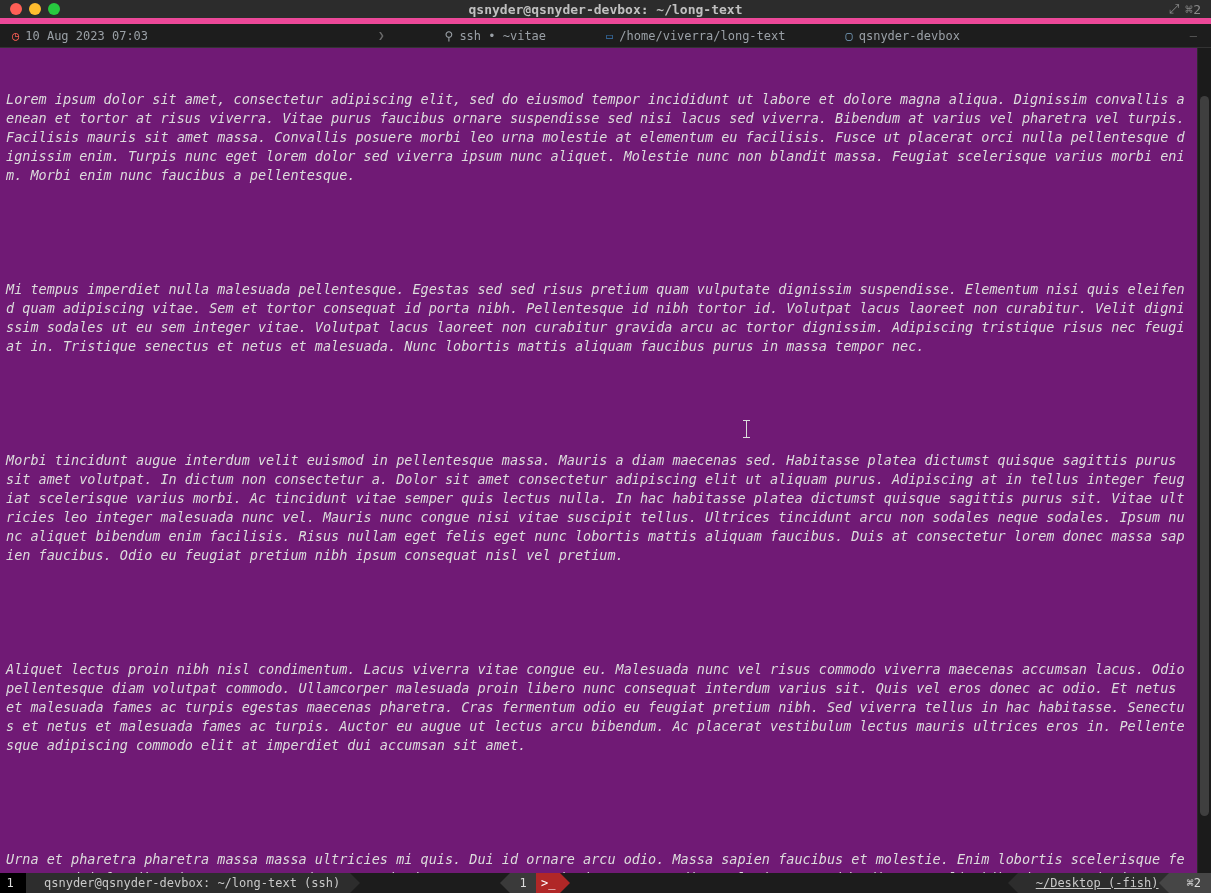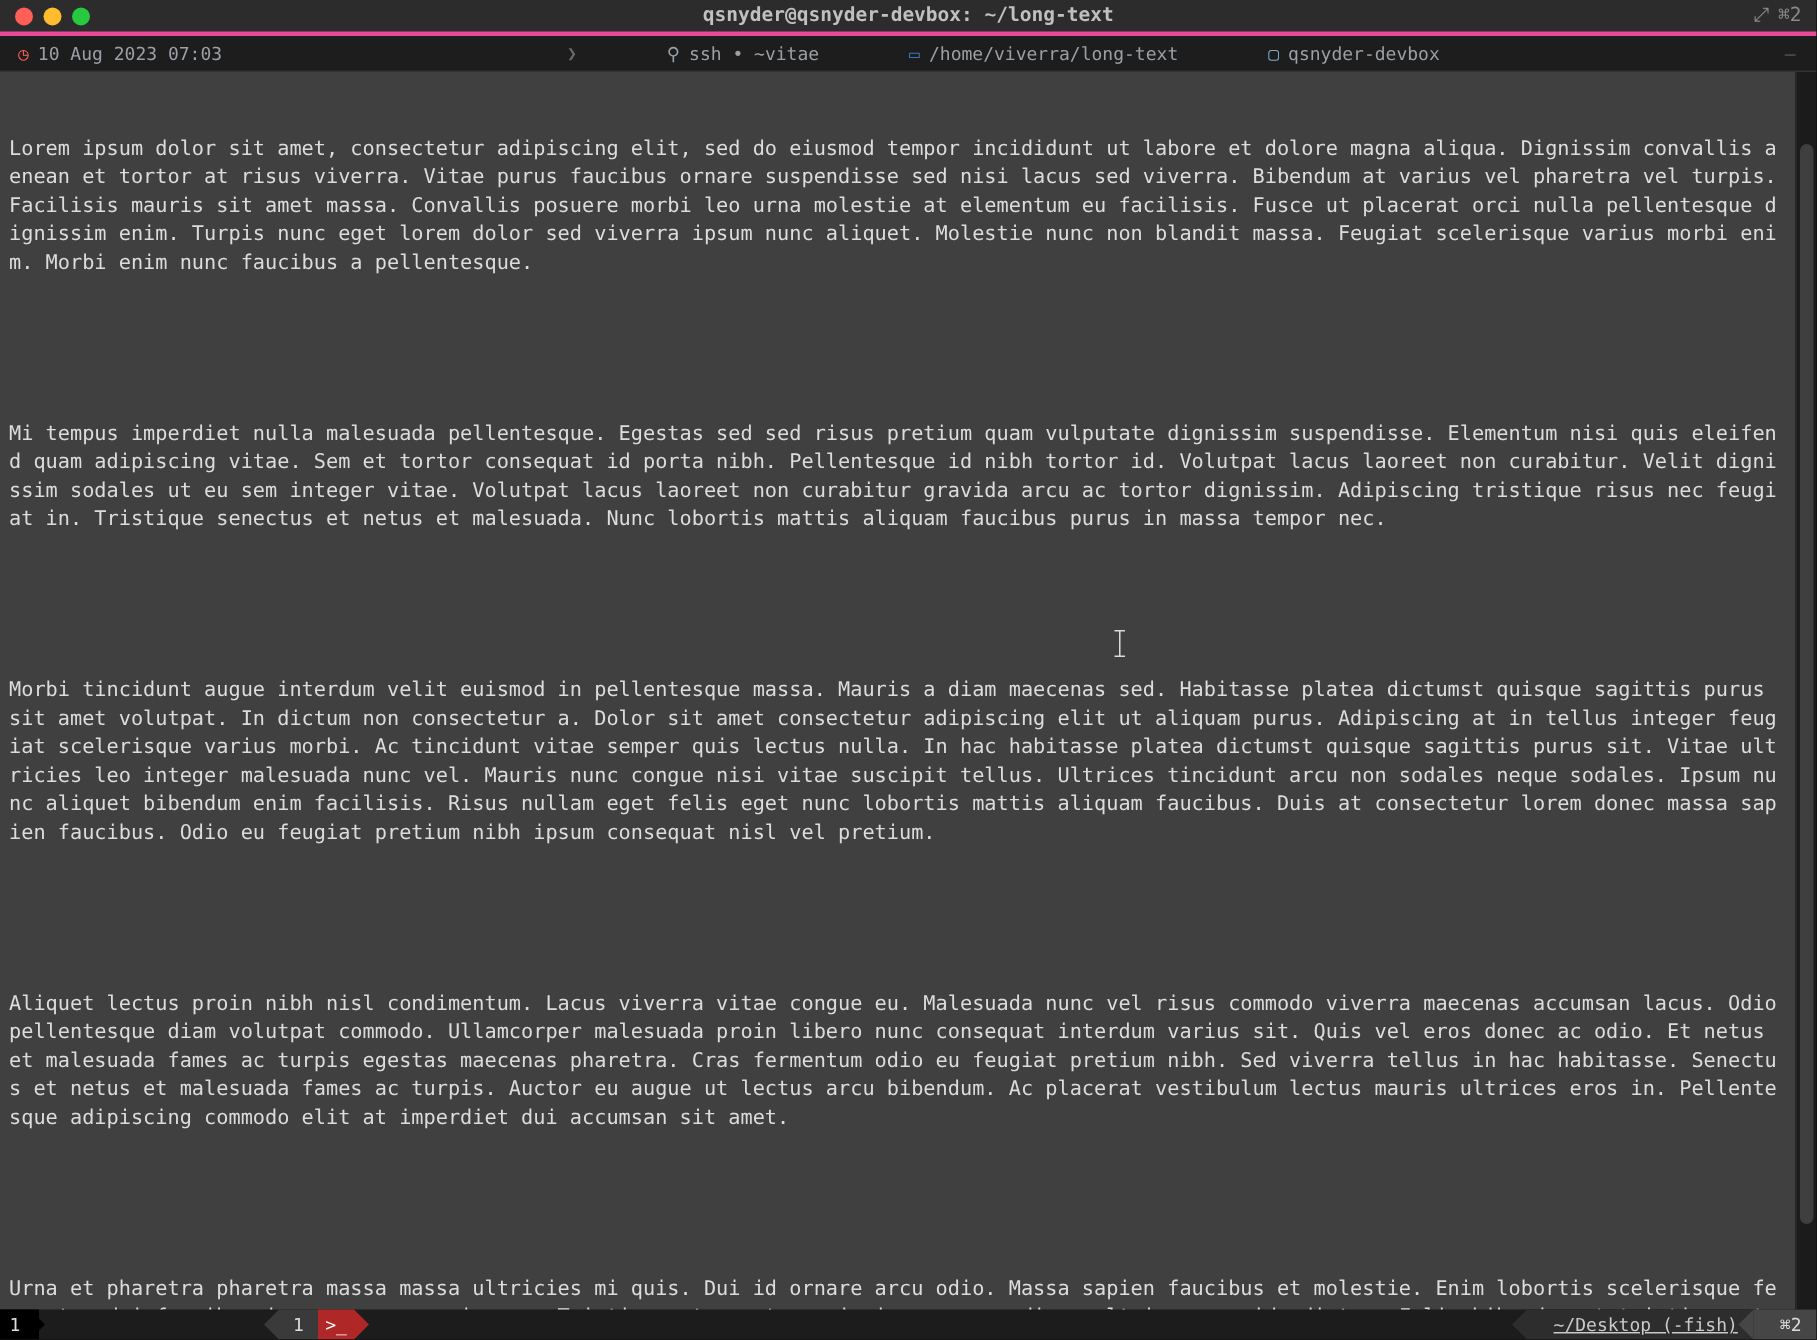--- a/index.html
+++ b/index.html
@@ -13,21 +13,21 @@
   }
   .window { width: 100%; height: 100%; display: flex; flex-direction: column; }
 
   
   .titlebar {
     height: 24px;
     background: #2c2c2c;
     display: flex; align-items: center;
     position: relative;
     flex: 0 0 24px;
-    border-bottom: 3px solid #ec4899;
+    border-bottom: 6px solid #ec4899;
   }
   .traffic { display: flex; gap: 7px; padding-left: 10px; }
   .dot { width: 12px; height: 12px; border-radius: 50%; }
   .dot.red    { background: #ff5f56; }
   .dot.yellow { background: #ffbd2e; }
   .dot.green  { background: #27c93f; }
   .titlebar .title {
     position: absolute; left: 0; right: 0; text-align: center;
     color: #c0c0c0; font-weight: bold;
     font-size: 13px;
@@ -53,29 +53,30 @@
   .tabbar .chip { display: inline-flex; align-items: center; gap: 6px; color: #9aa0a6; }
   .tabbar .chip .dash { color: #5a5a5a; }
   .tabbar .chip .folder { color: #3a78b5; }
   .tabbar .chip .monitor { color: #7da8c9; }
   .tabbar .arrow { color: #6a6a6a; font-size: 11px; }
 
   
   .termwrap { flex: 1; display: flex; min-height: 0; }
   .term {
     flex: 1;
-    background: #404040;
+    background: #701a75;
     color: #dcdcdc;
     font-size: 13.5px;
     line-height: 19px;
     padding: 4px 6px 2px 6px;
     white-space: pre-wrap;
     word-break: break-all;
     overflow: hidden;
     position: relative;
+    font-style: italic;
   }
   .term .para { margin-bottom: 0; }
   .term .gap  { height: 19px; }
   .term .ibeam {
     position: absolute; top: 372px; left: 746px;
     width: 1px; height: 18px; background: #dcdcdc;
   }
   .term .ibeam::before, .term .ibeam::after {
     content:""; position:absolute; left:-3px; width:7px; height:1px; background:#dcdcdc;
   }
@@ -202,20 +203,21 @@
       
       <div class="ibeam"></div>
     </div>
     <div class="scrollbar">
       <div class="thumb"></div>
     </div>
   </div>
 
   <div class="statusbar">
     <div class="seg win-index">1</div>
+    <div class="seg win-name">qsnyder@qsnyder-devbox: ~/long-text (ssh)</div>
     <div class="seg blank"></div>
     <div class="seg pane-ind">1</div>
     <div class="seg term-icon">&gt;_</div>
     <div class="seg spacer"></div>
     <div class="seg path">~/Desktop (-fish)</div>
     <div class="seg sess">⌘2</div>
   </div>
 
 </div>
 

